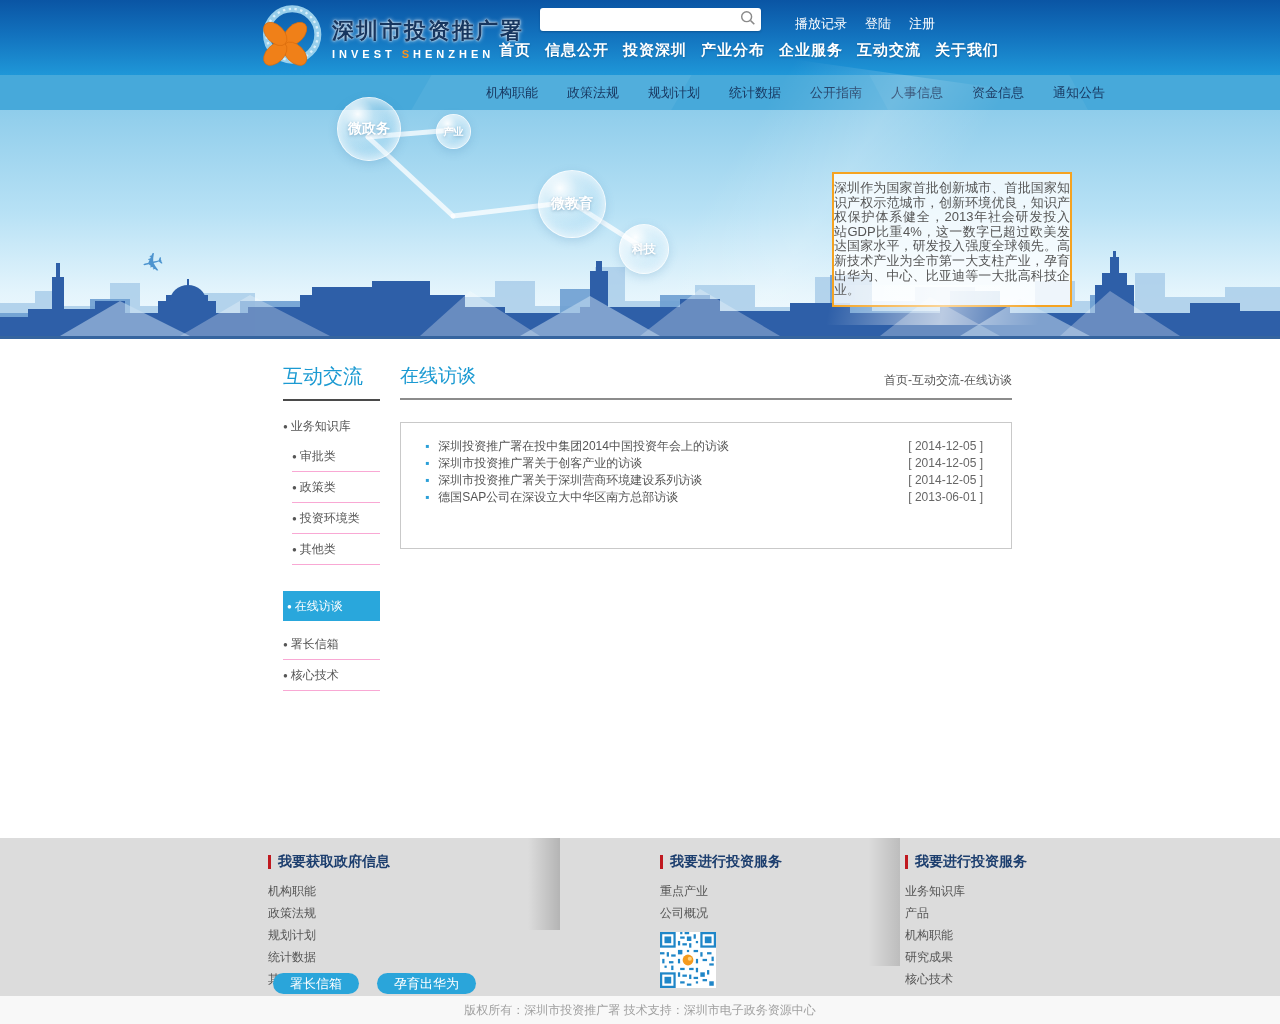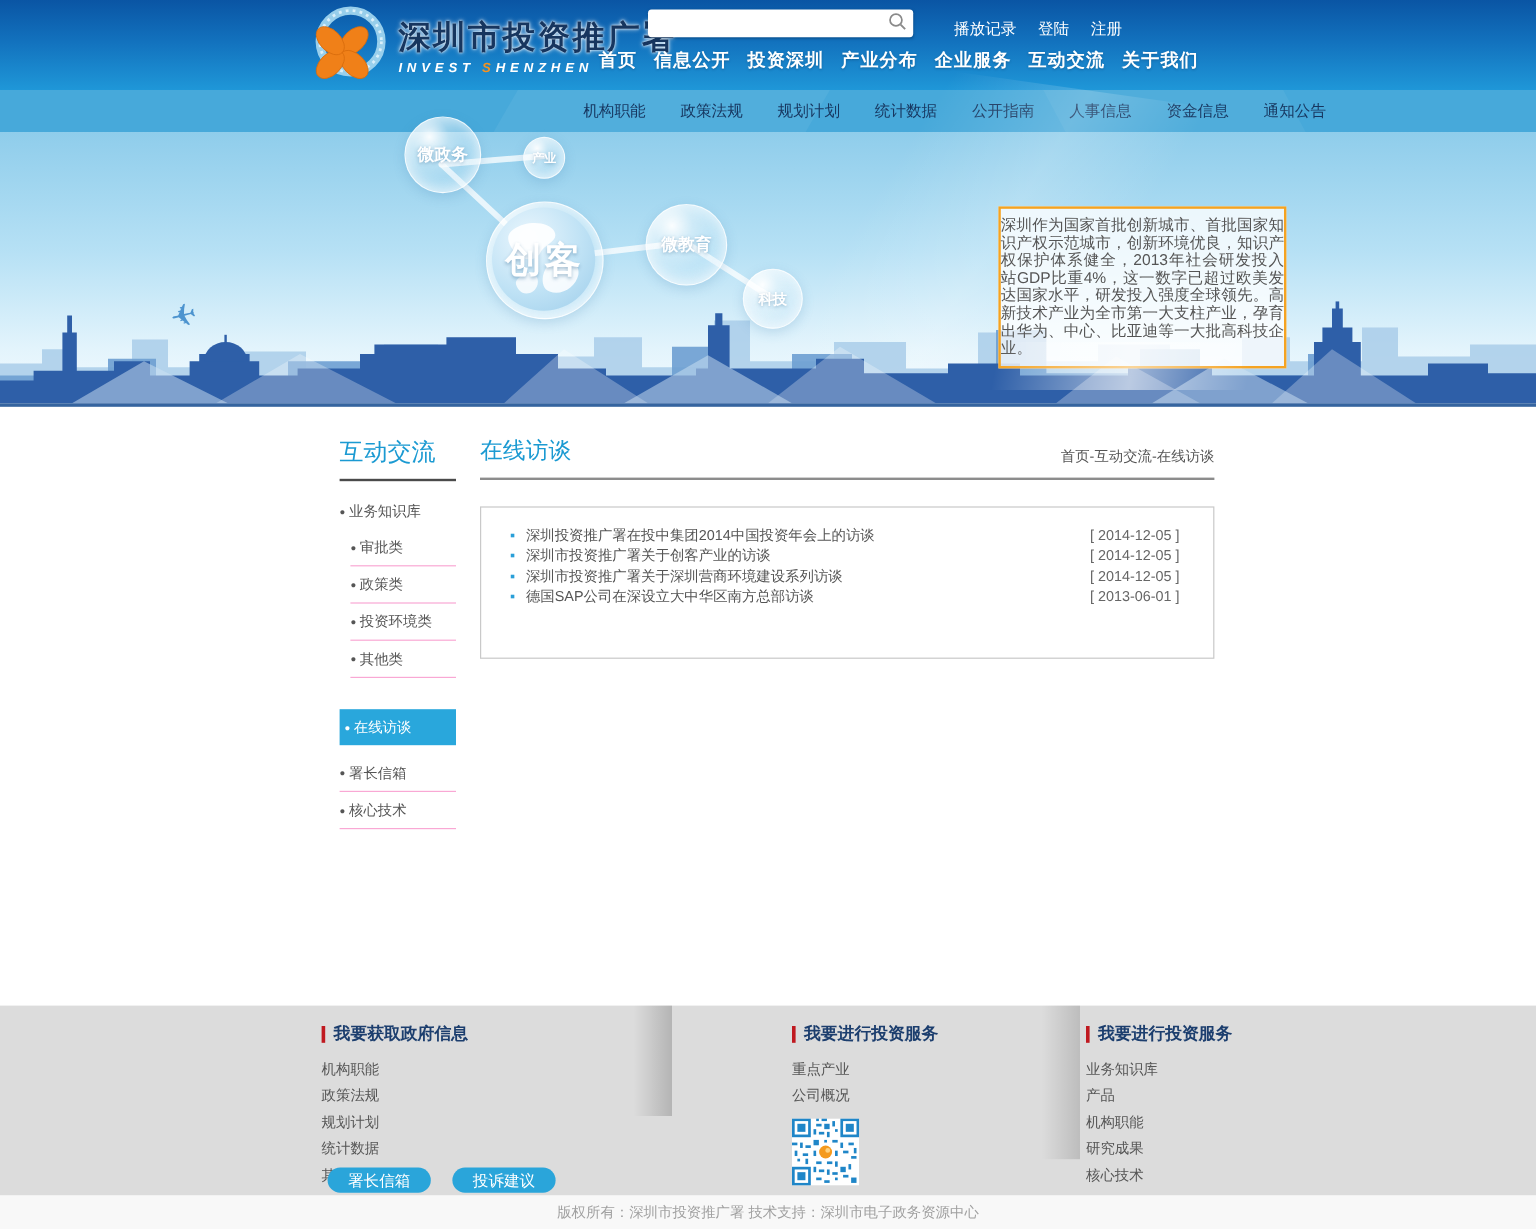--- a/index.html
+++ b/index.html
@@ -5,23 +5,23 @@
   html,body{margin:0;padding:0;background:#e9e9e9;}
   .page{position:relative;width:1280px;height:1024px;background:#ffffff;overflow:hidden;
         font-family:"Liberation Sans","DejaVu Sans",sans-serif;}
 
   
   .topbar{position:absolute;left:0;top:0;width:1280px;height:75px;
           background:linear-gradient(180deg,#0a55a4 0%,#1271bd 45%,#1f97d8 100%);}
   .logo{position:absolute;left:256px;top:3px;display:flex;align-items:center;cursor:pointer;}
   .logo-mark{width:70px;height:70px;}
   .logo-text{margin-left:6px;}
-  .logo-title{font-size:27px;font-weight:bold;color:#17365f;letter-spacing:2px;
+  .logo-title{font-size:22px;font-weight:bold;color:#17365f;letter-spacing:2px;
               text-shadow:0 0 2px #ffffff,0 0 4px rgba(255,255,255,.8);}
-  .logo-sub{font-size:11px;letter-spacing:4px;color:#ffffff;font-weight:bold;margin-top:2px;font-style:italic;}
+  .logo-sub{font-size:11px;letter-spacing:4px;color:#ffffff;font-weight:bold;margin-top:2px;}
   .logo-sub .sub2{display:inline-block;margin-left:6px;}
   .logo-sub .sub2::first-letter{color:#f6921e;}
   .search-wrap{position:absolute;left:540px;top:8px;width:221px;height:23px;background:#ffffff;
                border-radius:3px;box-shadow:0 1px 2px rgba(0,40,80,.35);}
   .search-input{position:absolute;left:6px;top:0;width:185px;height:23px;border:none;outline:none;
                 font-size:12px;background:transparent;}
   .search-btn{position:absolute;right:2px;top:1px;width:22px;height:21px;border:none;background:transparent;
               padding:0;cursor:pointer;}
   .top-links{position:absolute;left:795px;top:15px;display:flex;gap:18px;}
   .top-link{color:#ffffff;font-size:13px;text-decoration:none;cursor:pointer;}
@@ -208,30 +208,20 @@
         <line x1="571" y1="102" x2="643" y2="148"></line>
       </g>
     </svg>
 
     <div class="bubble bubble-weizhengwu">
         <span>微政务</span>
       </div>
     <div class="bubble bubble-chanye">
         <span>产业</span>
       </div>
-    <div class="bubble bubble-chuangke">
-      <div class="globe">
-        <svg viewBox="0 0 86 86" width="86" height="86">
-          <path fill="#ffffff" opacity="0.9" d="M18,18 C30,10 48,12 52,20 C56,28 44,30 40,38 C36,46 24,44 18,36 C12,28 12,22 18,18 Z"></path>
-          <path fill="#ffffff" opacity="0.85" d="M52,44 C62,40 74,46 72,56 C70,66 58,74 48,70 C38,66 42,48 52,44 Z"></path>
-          <path fill="#ffffff" opacity="0.8" d="M26,56 C32,52 40,56 38,64 C36,72 26,74 22,68 C18,62 20,60 26,56 Z"></path>
-        </svg>
-      </div>
-      <span>创客</span>
-    </div>
     <div class="bubble bubble-weijiaoyu">
         <span>微教育</span>
       </div>
     <div class="bubble bubble-keji">
         <span>科技</span>
       </div>
 
     <div class="hero-panel">深圳作为国家首批创新城市、首批国家知识产权示范城市，创新环境优良，知识产权保护体系健全，2013年社会研发投入站GDP比重4%，这一数字已超过欧美发达国家水平，研发投入强度全球领先。高新技术产业为全市第一大支柱产业，孕育出华为、中心、比亚迪等一大批高科技企业。</div>
     <div class="reflect"></div>
   </div>
@@ -374,19 +364,19 @@
         <a class="flink">业务知识库</a>
         <a class="flink">产品</a>
         <a class="flink">机构职能</a>
         <a class="flink">研究成果</a>
         <a class="flink">核心技术</a>
       </div>
     </div>
 
     <div class="fbuttons">
       <button class="pill">署长信箱</button>
-      <button class="pill">投诉建议</button>
+      <button class="pill">孕育出华为</button>
     </div>
   </footer>
 
   <div class="copyright">版权所有：深圳市投资推广署 技术支持：深圳市电子政务资源中心</div>
 
 </div>
 
 </body></html>

